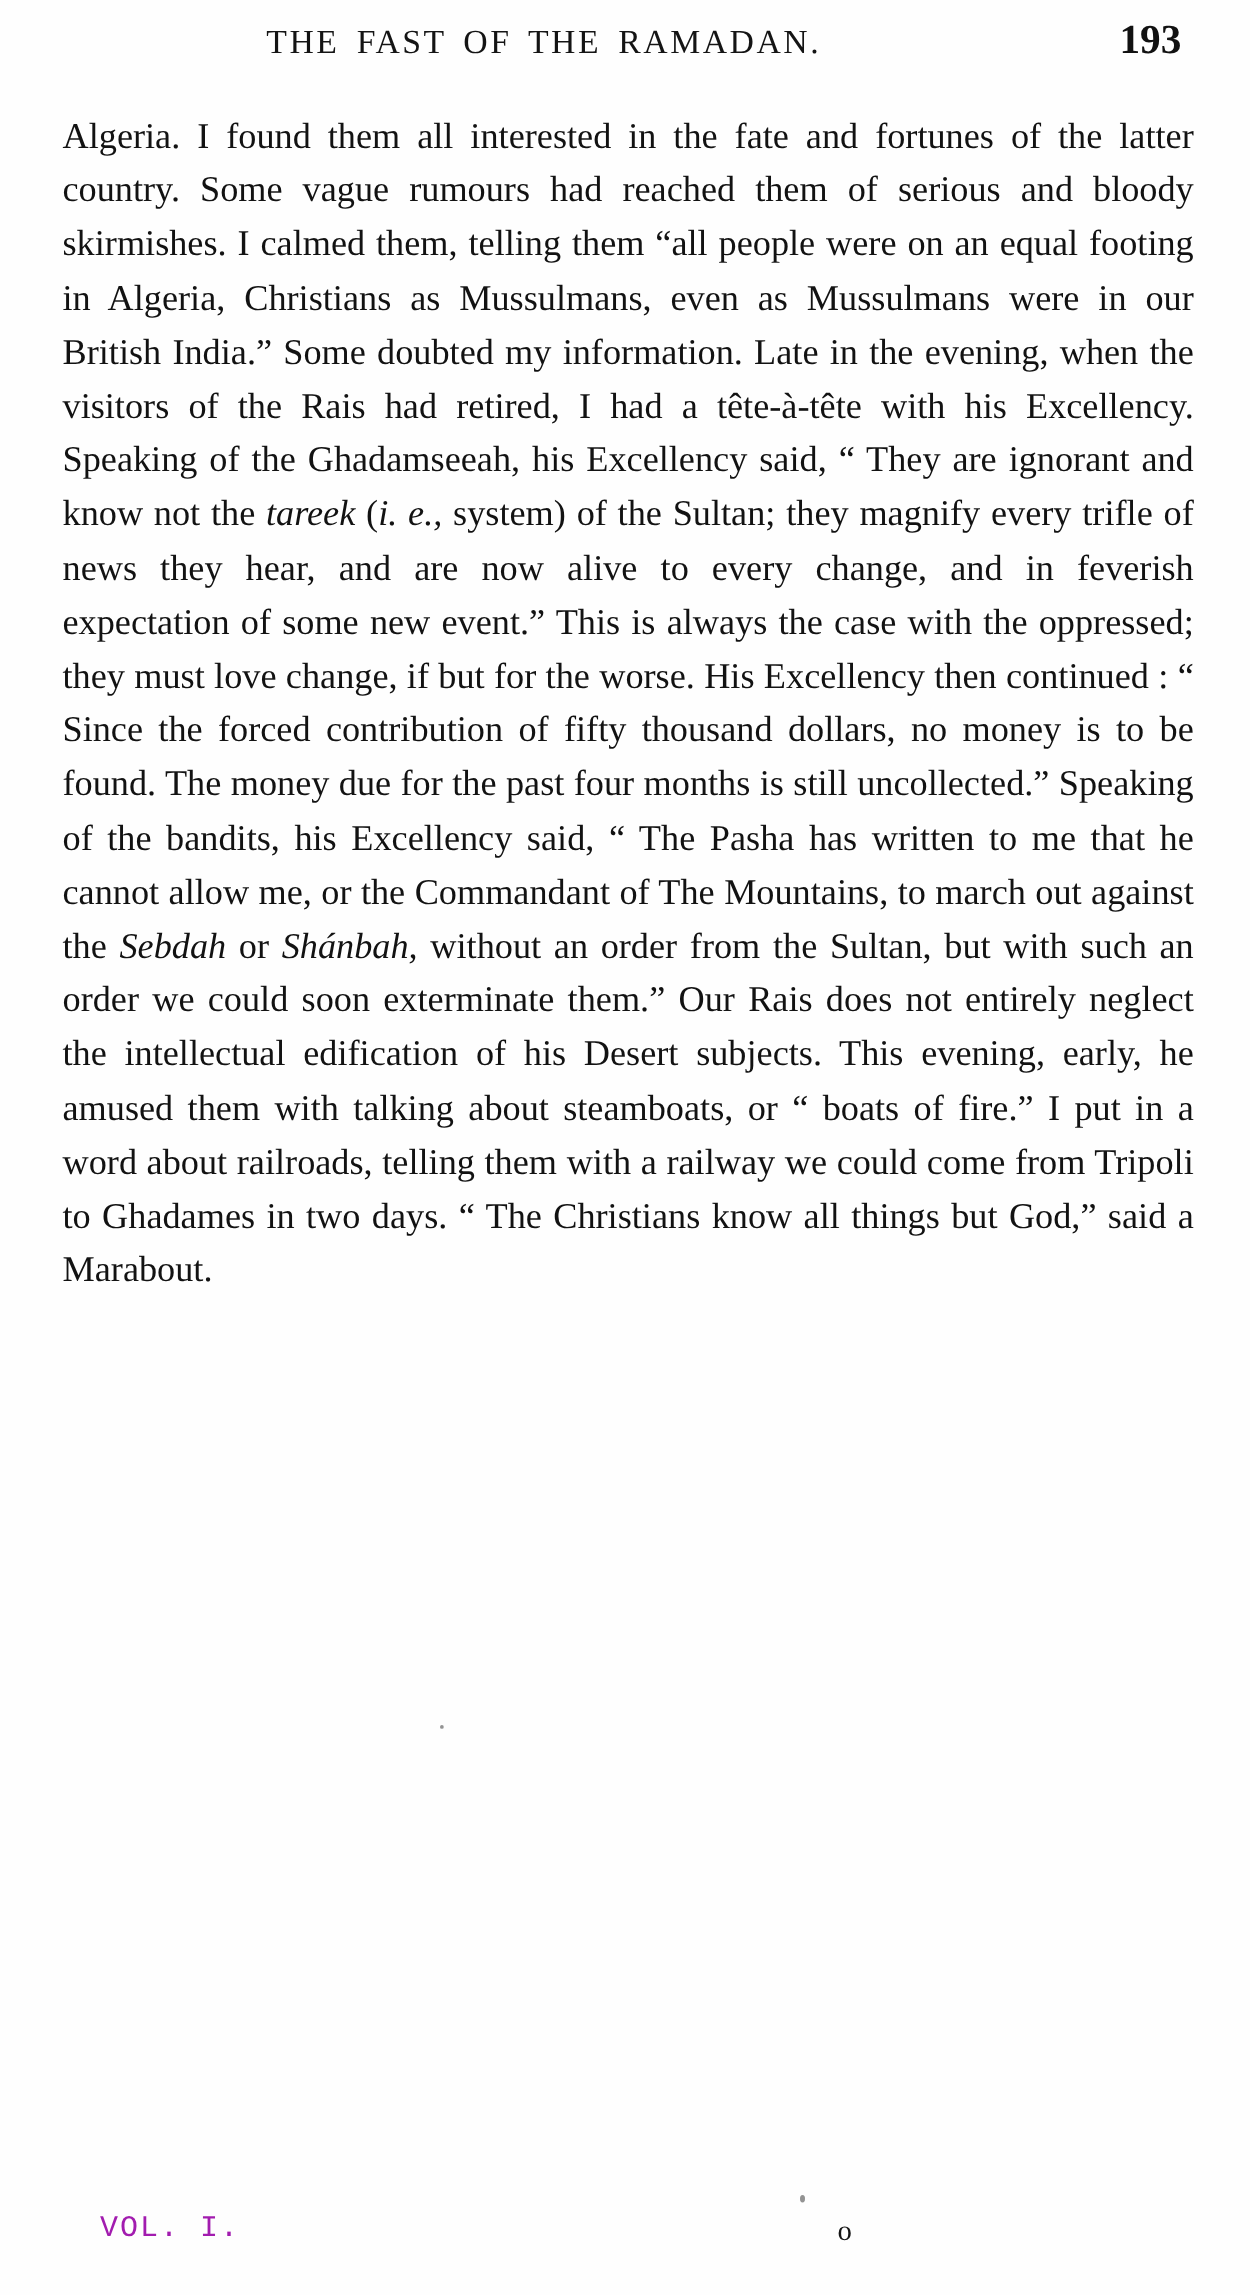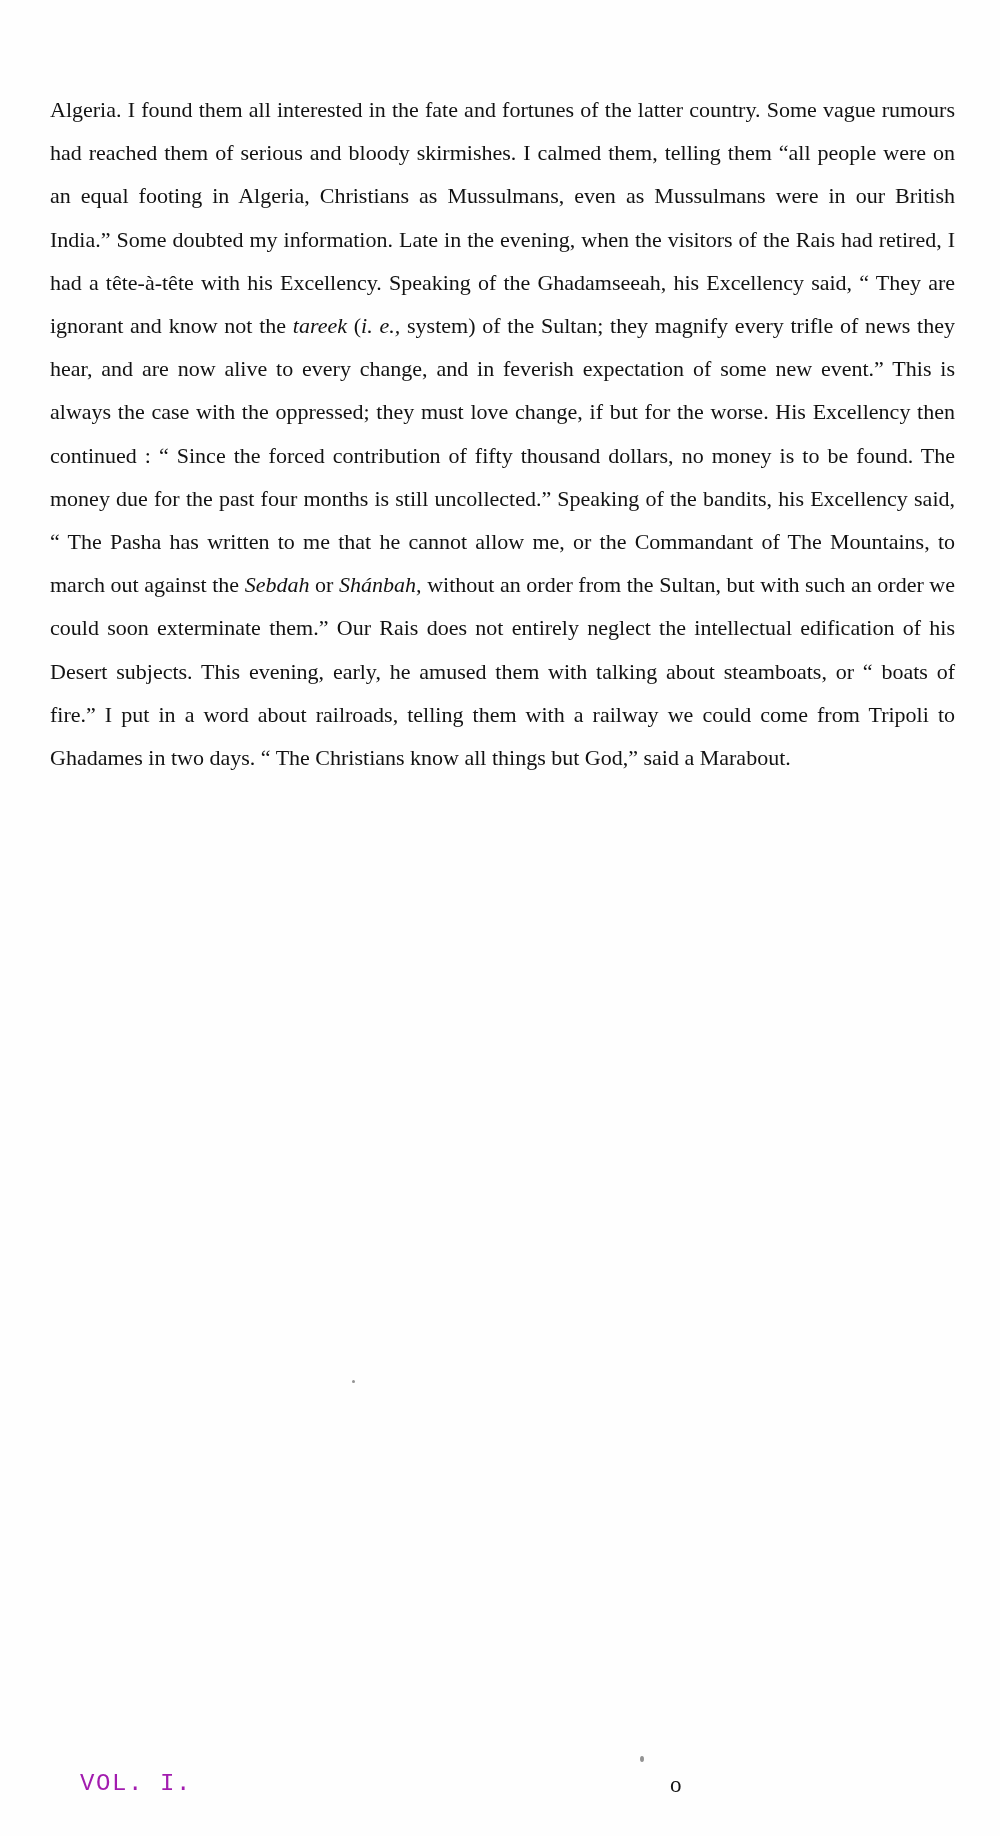--- a/index.html
+++ b/index.html
@@ -49,21 +49,21 @@
     font-size: 33px;
     font-weight: bold;
     color: #111111;
     letter-spacing: 0px;
   }
   .body-text {
     position: absolute;
     left: 50px;
     top: 88px;
     width: 905px;
-    font-size: 22px;
+    font-size: 29px;
     line-height: 43.2px;
     text-align: justify;
     text-justify: inter-word;
     color: #121212;
   }
   .body-text p {
     margin: 0;
     padding: 0;
     text-align: justify;
   }
@@ -103,20 +103,24 @@
     background: #3a3a3a;
     border-radius: 50%;
     opacity: 0.55;
   }
 </style>
 </head>
 <body>
 
 <div class="page">
 
+  <div class="header">
+    <div class="running-head">The Fast of the Ramadan.</div>
+    <div class="page-number">193</div>
+  </div>
 
   <div class="body-text">
     <p class="" id="para-1"><span>Algeria. I found them all interested in the fate and fortunes of the latter country. Some vague rumours had reached them of serious and bloody skirmishes. I calmed them, telling them “all people were on an equal footing in Algeria, Christians as Mussulmans, even as Mussulmans were in our British India.” Some doubted my information. Late in the evening, when the visitors of the Rais had retired, I had a tête-à-tête with his Excellency. Speaking of the Ghadamseeah, his Excellency said, “ They are ignorant and know not the </span><span class="ital">tareek</span><span> (</span><span class="ital">i. e.,</span><span> system) of the Sultan; they magnify every trifle of news they hear, and are now alive to every change, and in feverish expectation of some new event.” This is always the case with the oppressed; they must love change, if but for the worse. His Excellency then continued : “ Since the forced contribution of fifty thousand dollars, no money is to be found. The money due for the past four months is still uncollected.” Speaking of the bandits, his Excellency said, “ The Pasha has written to me that he cannot allow me, or the Commandant of The Mountains, to march out against the </span><span class="ital">Sebdah</span><span> or </span><span class="ital">Shánbah,</span><span> without an order from the Sultan, but with such an order we could soon exterminate them.” Our Rais does not entirely neglect the intellectual edification of his Desert subjects. This evening, early, he amused them with talking about steamboats, or “ boats of fire.” I put in a word about railroads, telling them with a railway we could come from Tripoli to Ghadames in two days. “ The Christians know all things but God,” said a Marabout.</span></p>
   </div>
 
   <div class="footer">
     <div class="vol">Vol. I.</div>
     <div class="signature-mark">o</div>
   </div>
 

